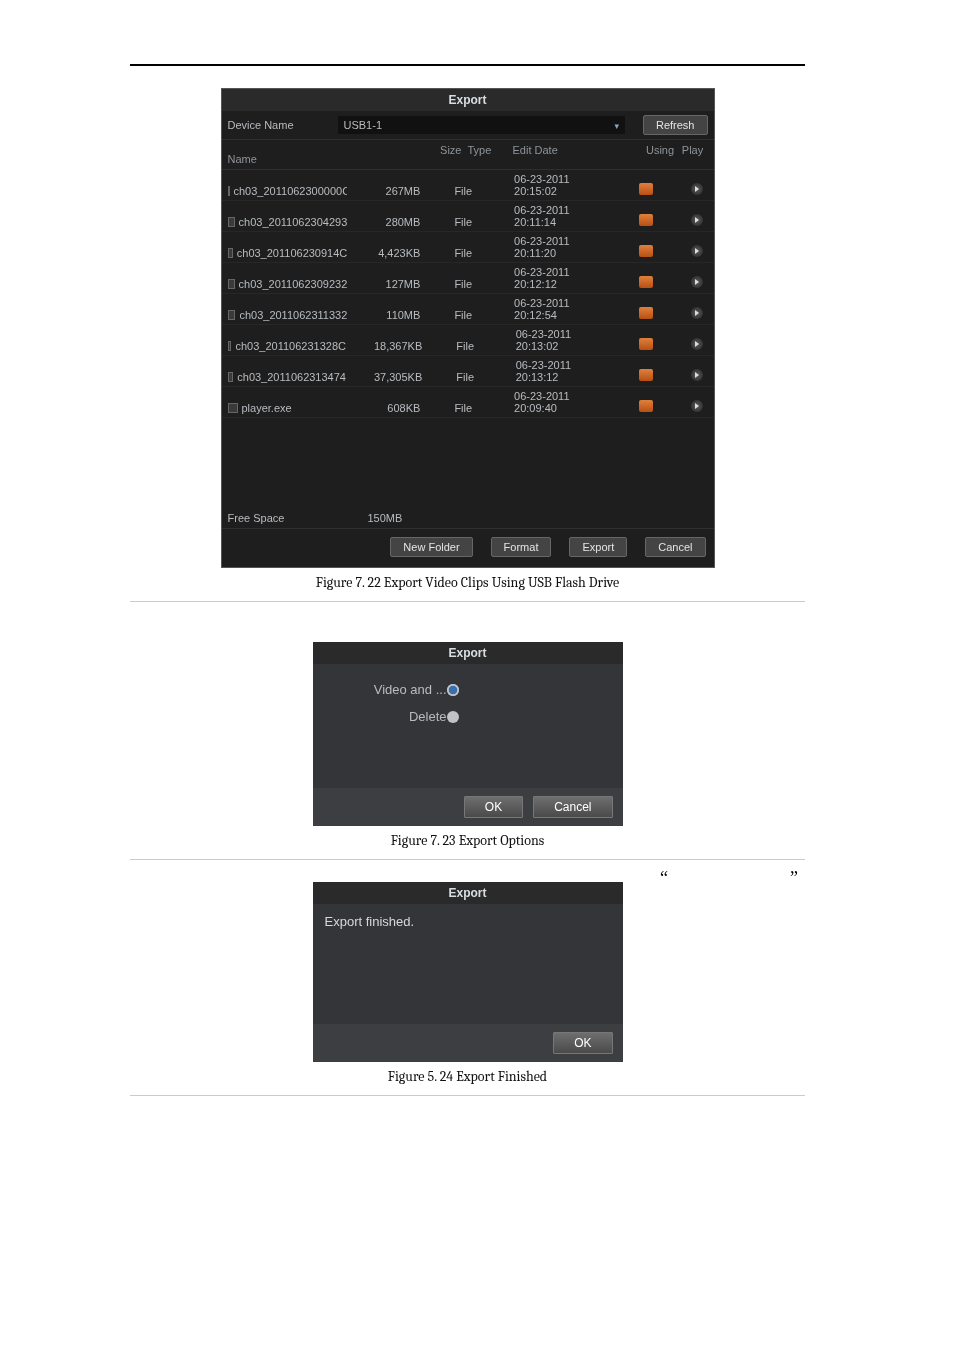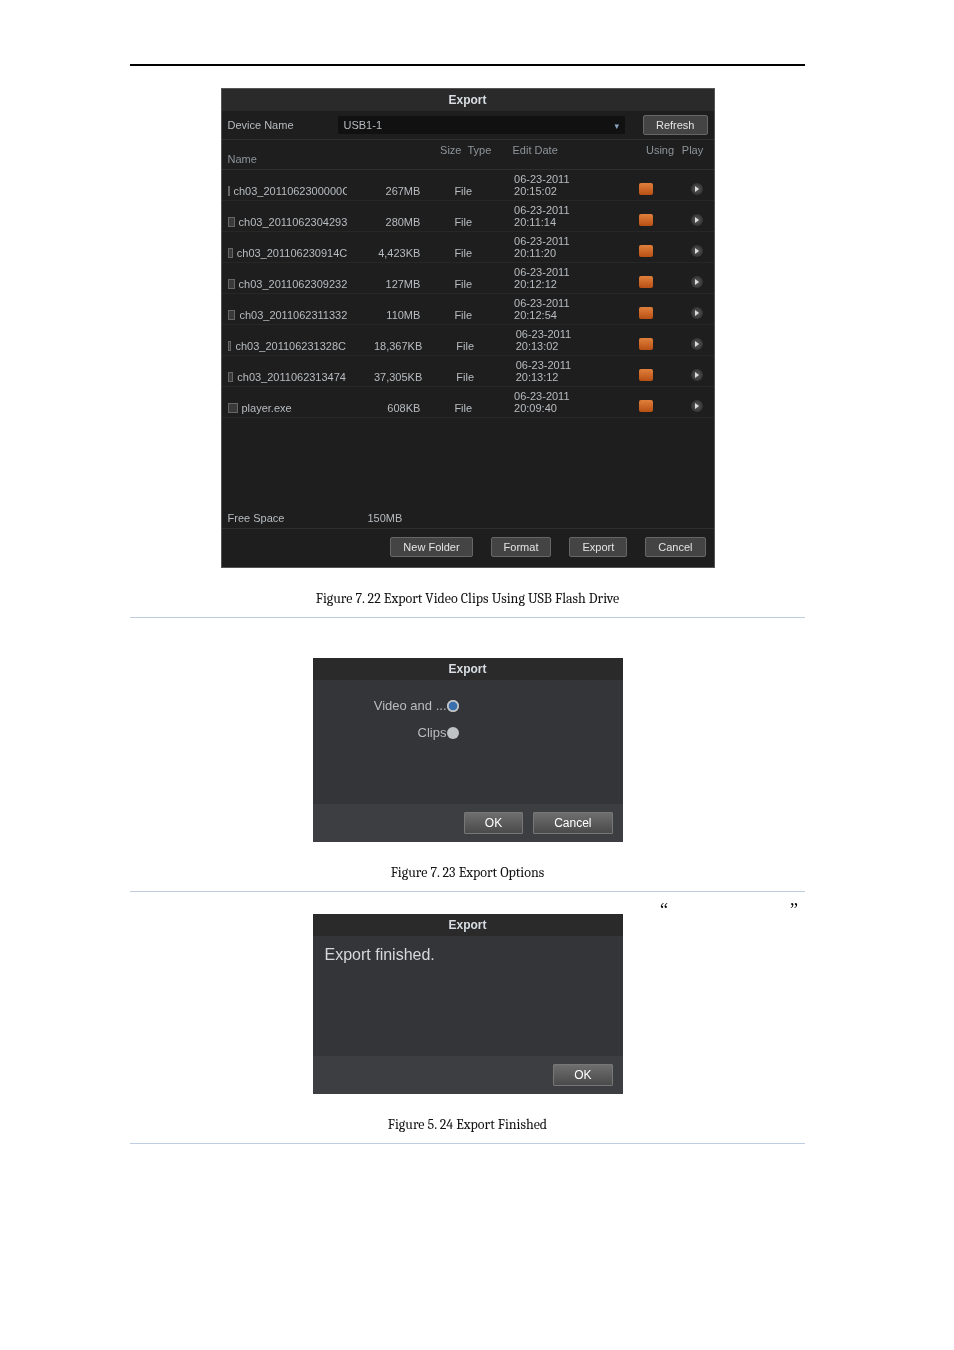--- a/index.html
+++ b/index.html
@@ -13,21 +13,21 @@
   .page {
     width: 935px;
     padding: 60px 130px 40px 130px;
   }
   .hr-thick { border: none; border-top: 2px solid #000; margin: 4px 0 22px 0; }
   .hr-thin  { border: none; border-top: 1px solid #bfcde0; margin: 8px 0; }
   .caption {
     font-family: Cambria, Georgia, serif;
     font-size: 14px;
     text-align: center;
-    margin: 22px 0 10px 0;
+    margin: 6px 0 10px 0;
     color: #111;
   }
 
   
   .dlg1 {
     width: 494px;
     margin: 0 auto;
     background: #1e1e1e;
     border: 1px solid #555;
     font-size: 11px;
@@ -148,21 +148,21 @@
   .q-left  { left: 530px; top: 0px; }
   .q-right { left: 660px; top: 0px; }
   .dlg3 {
     width: 310px;
     margin: 0 auto;
     background: #333539;
     font-size: 13px;
     color: #d6d8da;
   }
   .dlg3-body { padding: 10px 12px; min-height: 120px; }
-  .dlg3-msg { font-size: 16px; }
+  .dlg3-msg { font-size: 13px; }
   .dlg3-btn-row {
     display:flex; justify-content:flex-end;
     background:#3c3e42; padding:8px 10px;
   }
 </style>
 </head>
 <body>
 
 <div class="page">
   <hr class="hr-thick">
@@ -298,21 +298,21 @@
   <hr class="hr-thin">
 
   <div class="dlg2">
     <div class="dlg-title">Export</div>
     <div class="dlg2-body">
       <div class="opt-row">
         <div class="opt-label">Video and ...</div>
         <span class="radio sel"></span>
       </div>
       <div class="opt-row">
-        <div class="opt-label">Clips</div>
+        <div class="opt-label">Delete</div>
         <span class="radio"></span>
       </div>
       <div class="dlg2-gap"></div>
     </div>
     <div class="dlg2-btn-row">
       <button class="btn2">OK</button>
       <button class="btn2">Cancel</button>
     </div>
   </div>
 

